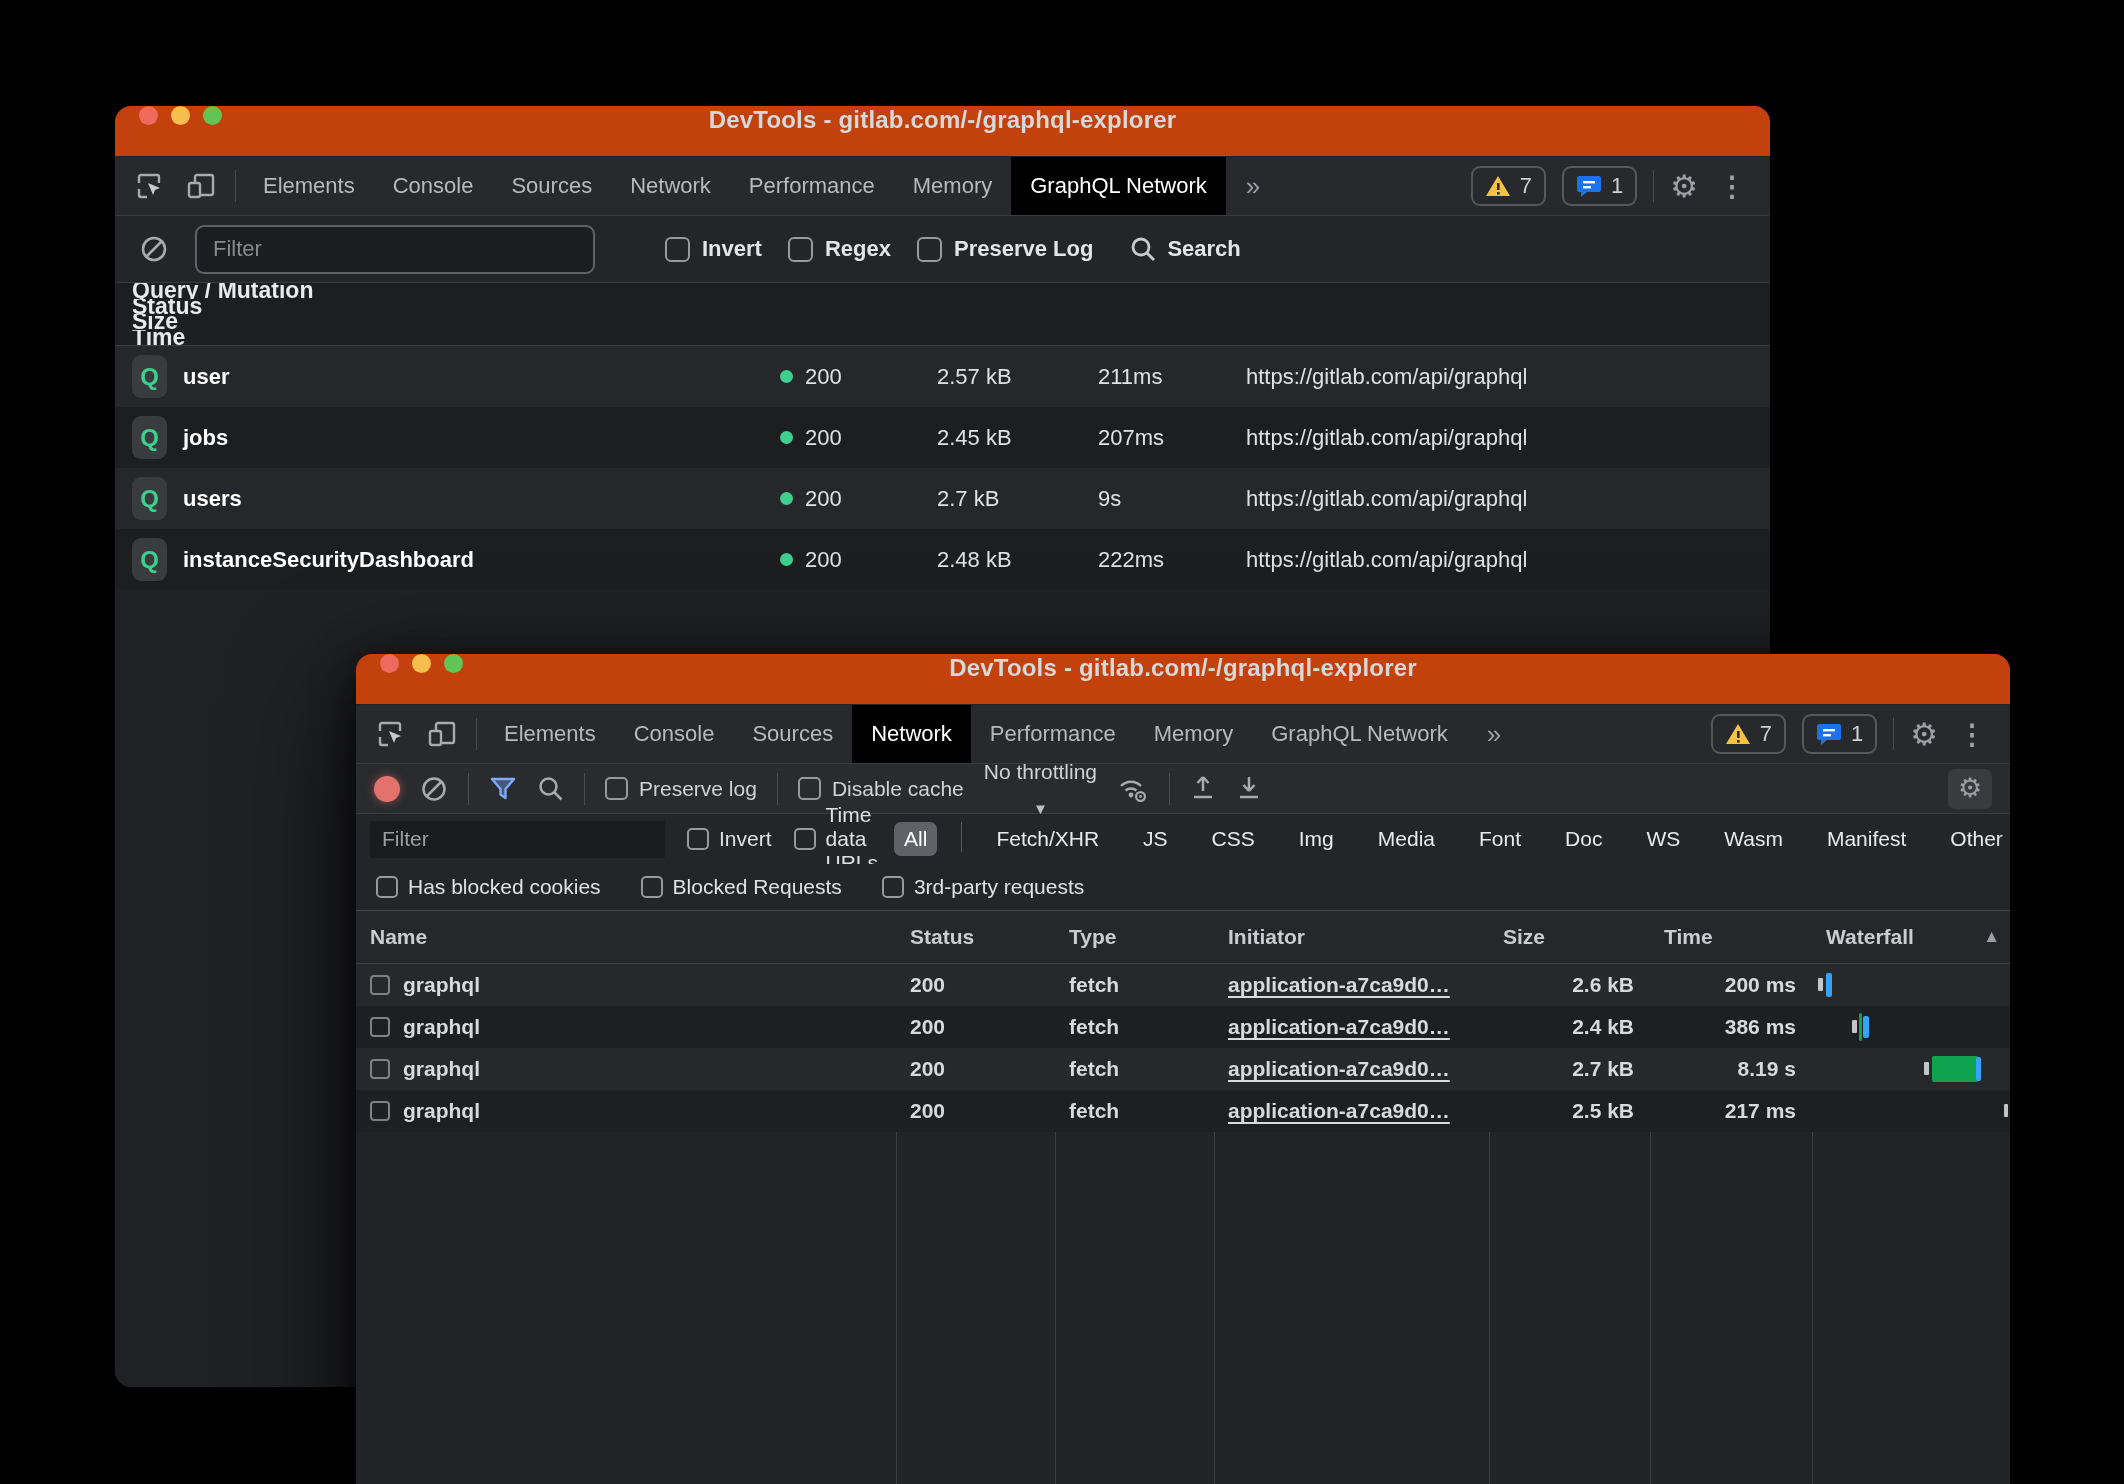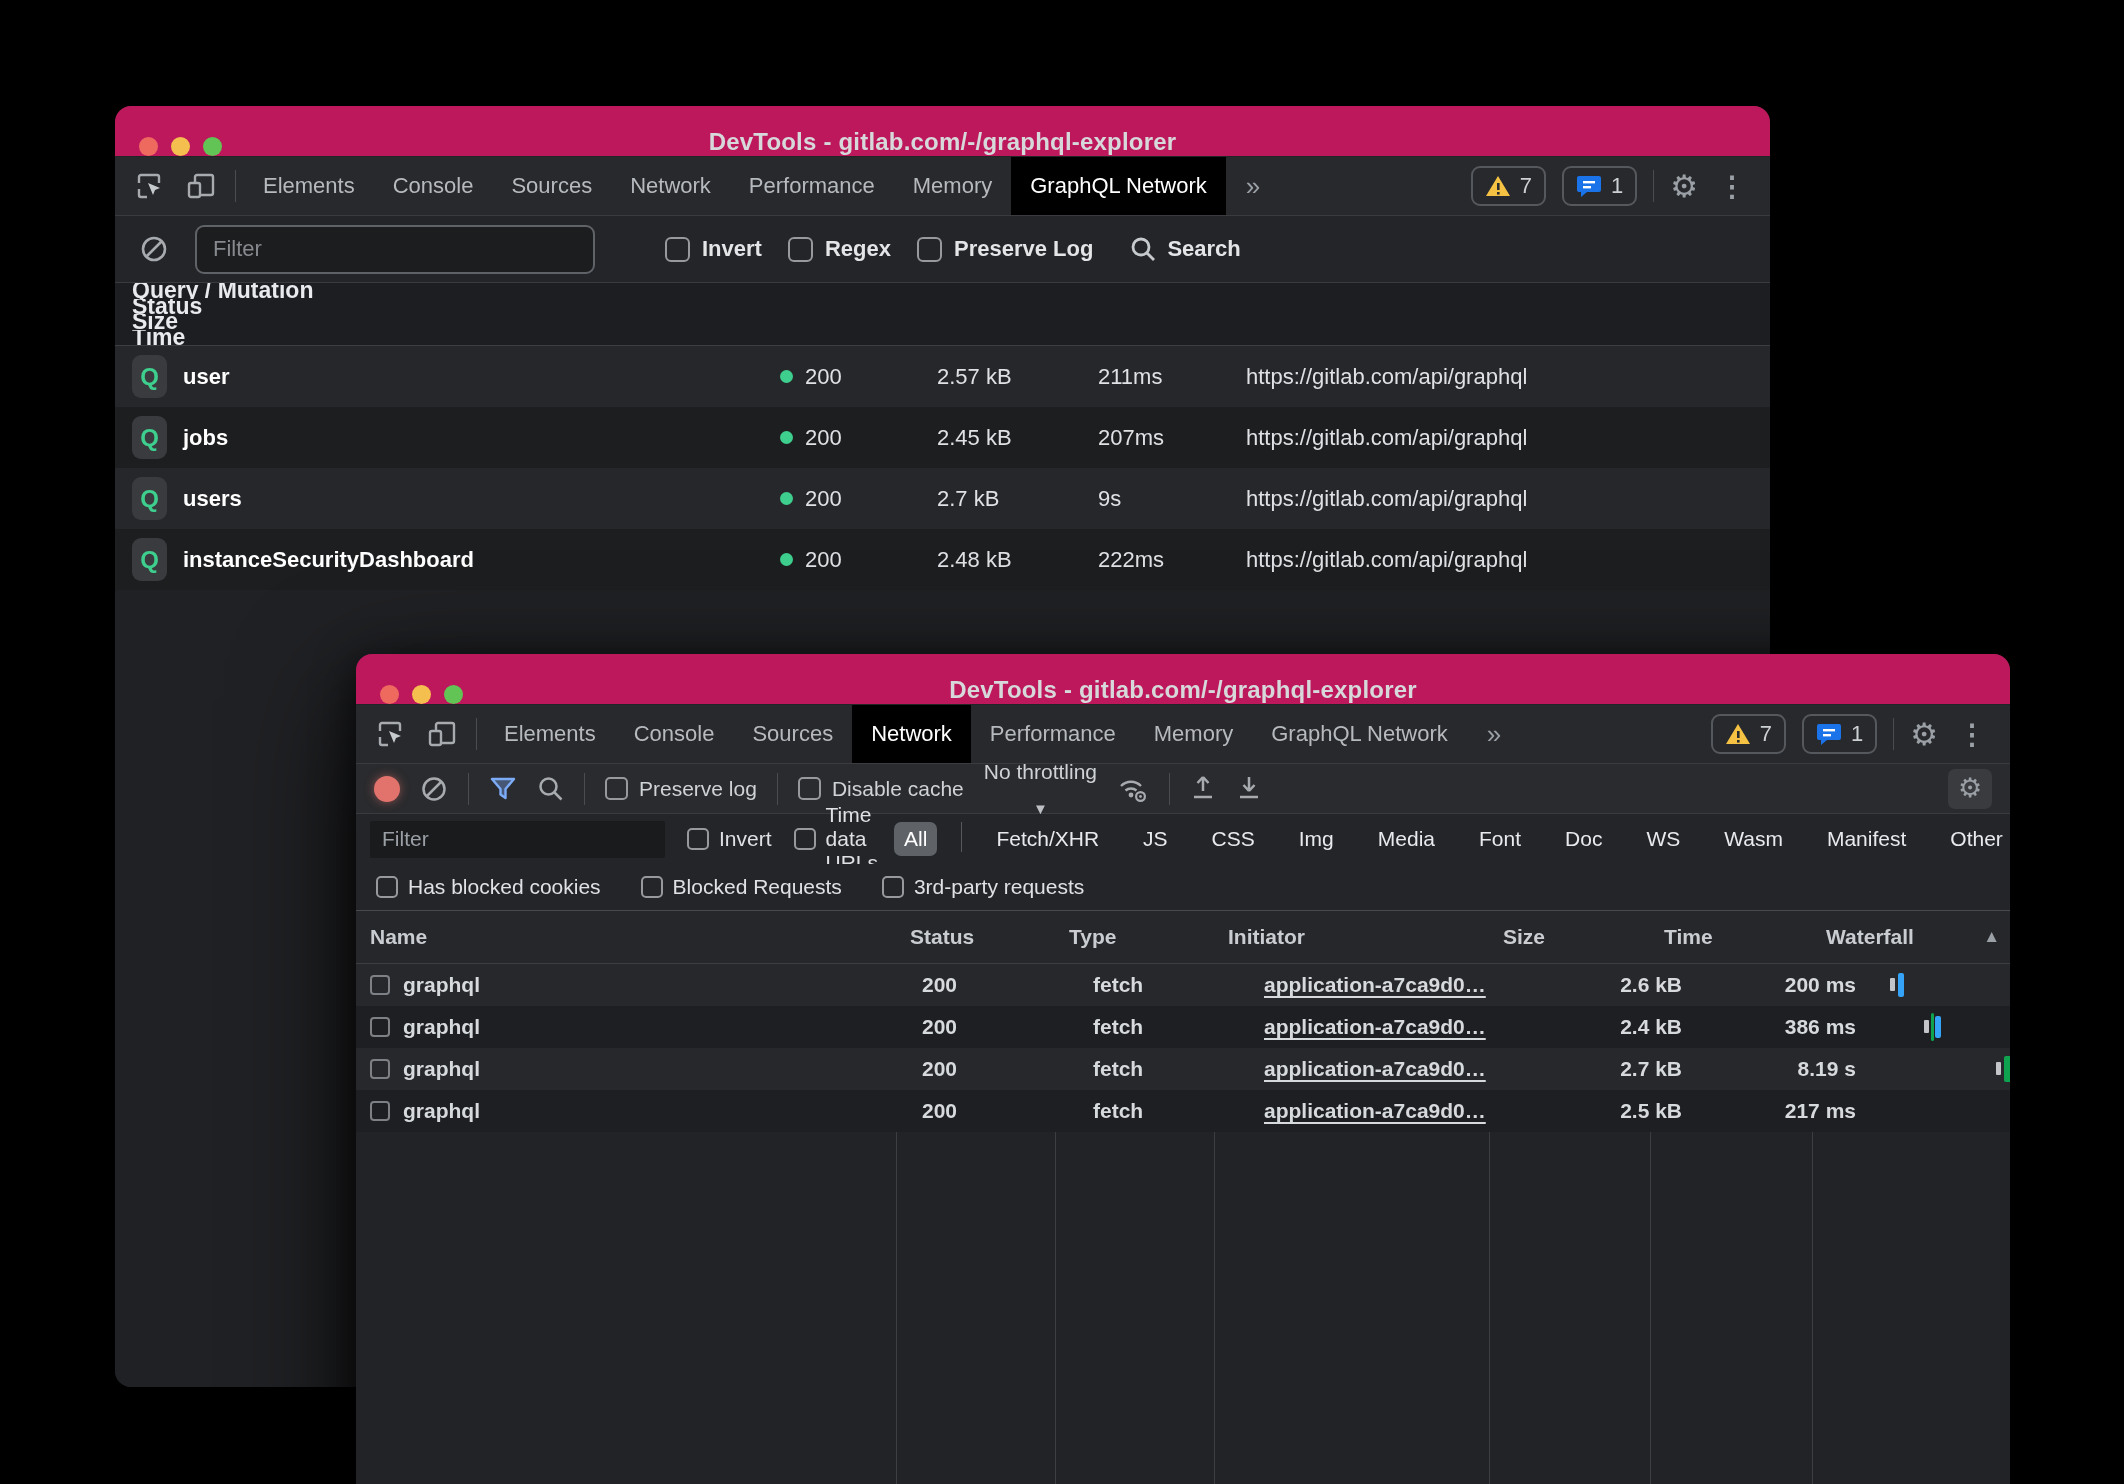--- a/index.html
+++ b/index.html
@@ -6,22 +6,22 @@
   html,body { width:2124px; height:1484px; background:#000; overflow:hidden;
     font-family:"Liberation Sans", sans-serif; -webkit-font-smoothing:antialiased; }
 
   .win { position:absolute; border-radius:16px; background:#202124;
     box-shadow:0 40px 120px rgba(0,0,0,.85), 0 10px 40px rgba(0,0,0,.7);
     overflow:hidden; display:flex; flex-direction:column; }
   #back-window  { left:115px; top:106px;  width:1655px; height:1281px; }
   #front-window { left:356px; top:654px;  width:1654px; height:830px; border-bottom-left-radius:0; border-bottom-right-radius:0; }
 
   
-  .titlebar { height:51px; background:#be185d; border-bottom:1px solid #232426;
-    display:flex; align-items:flex-end; position:relative; flex:none; }
+  .titlebar { height:51px; background:#c2410c; border-bottom:1px solid #232426;
+    display:flex; align-items:flex-start; position:relative; flex:none; }
   .traffic { display:flex; gap:13px; margin-left:24px; }
   .light { width:19px; height:19px; border-radius:50%; }
   .light.red{ background:#ee6a5f; } .light.yellow{ background:#f5bf4f; } .light.green{ background:#61c455; }
   .win-title { position:absolute; left:0; right:0; text-align:center;
     color:#d6d8da; font-size:24px; font-weight:bold; letter-spacing:.2px; }
 
   
   .tabbar { height:59px; background:#28292c; border-bottom:1px solid #3a3b3e;
     display:flex; align-items:stretch; flex:none; color:#b6babe; font-size:22px;text-align:right; }
   .tool-icons { display:flex; align-items:center; gap:20px; padding:0 18px 0 20px; }
@@ -93,21 +93,21 @@
   .type-sep { width:1px; height:30px; background:#55585c; }
 
   
   .net-options-row { height:47px; background:#242528; border-bottom:1px solid #48494c;
     display:flex; align-items:center; gap:40px; padding:0 20px; flex:none; color:#dfe1e4; font-size:21px; }
 
   
   .net-grid { background:#222327; }
   .net-head { height:53px; background:#26272a; border-bottom:1px solid #3c3e42;
     color:#c9cdd1; font-size:21px; }
-  .net-row { height:42px; color:#d7dadd; font-size:21px;gap:12px; }
+  .net-row { height:42px; color:#d7dadd; font-size:21px; }
   .net-row.odd { background:#27282b; } .net-row.even { background:#1e1f22; }
   .net-head .cell, .net-row .cell { padding-left:14px;font-weight:bold; }
   .cell.right { justify-content:flex-end; padding-right:16px; }
   .row-chk { width:20px; height:20px; border:2px solid #7d8186; border-radius:4px; margin-right:13px; flex:none; }
   .initiator-link { text-decoration:underline; text-underline-offset:4px; cursor:pointer; }
   .sort-arrow { position:absolute; right:10px; top:16px; color:#9aa0a6; font-size:17px; }
 
   
   .wf { position:absolute; }
   .wf-tick { background:#c3c5c8; border-radius:1px; }

